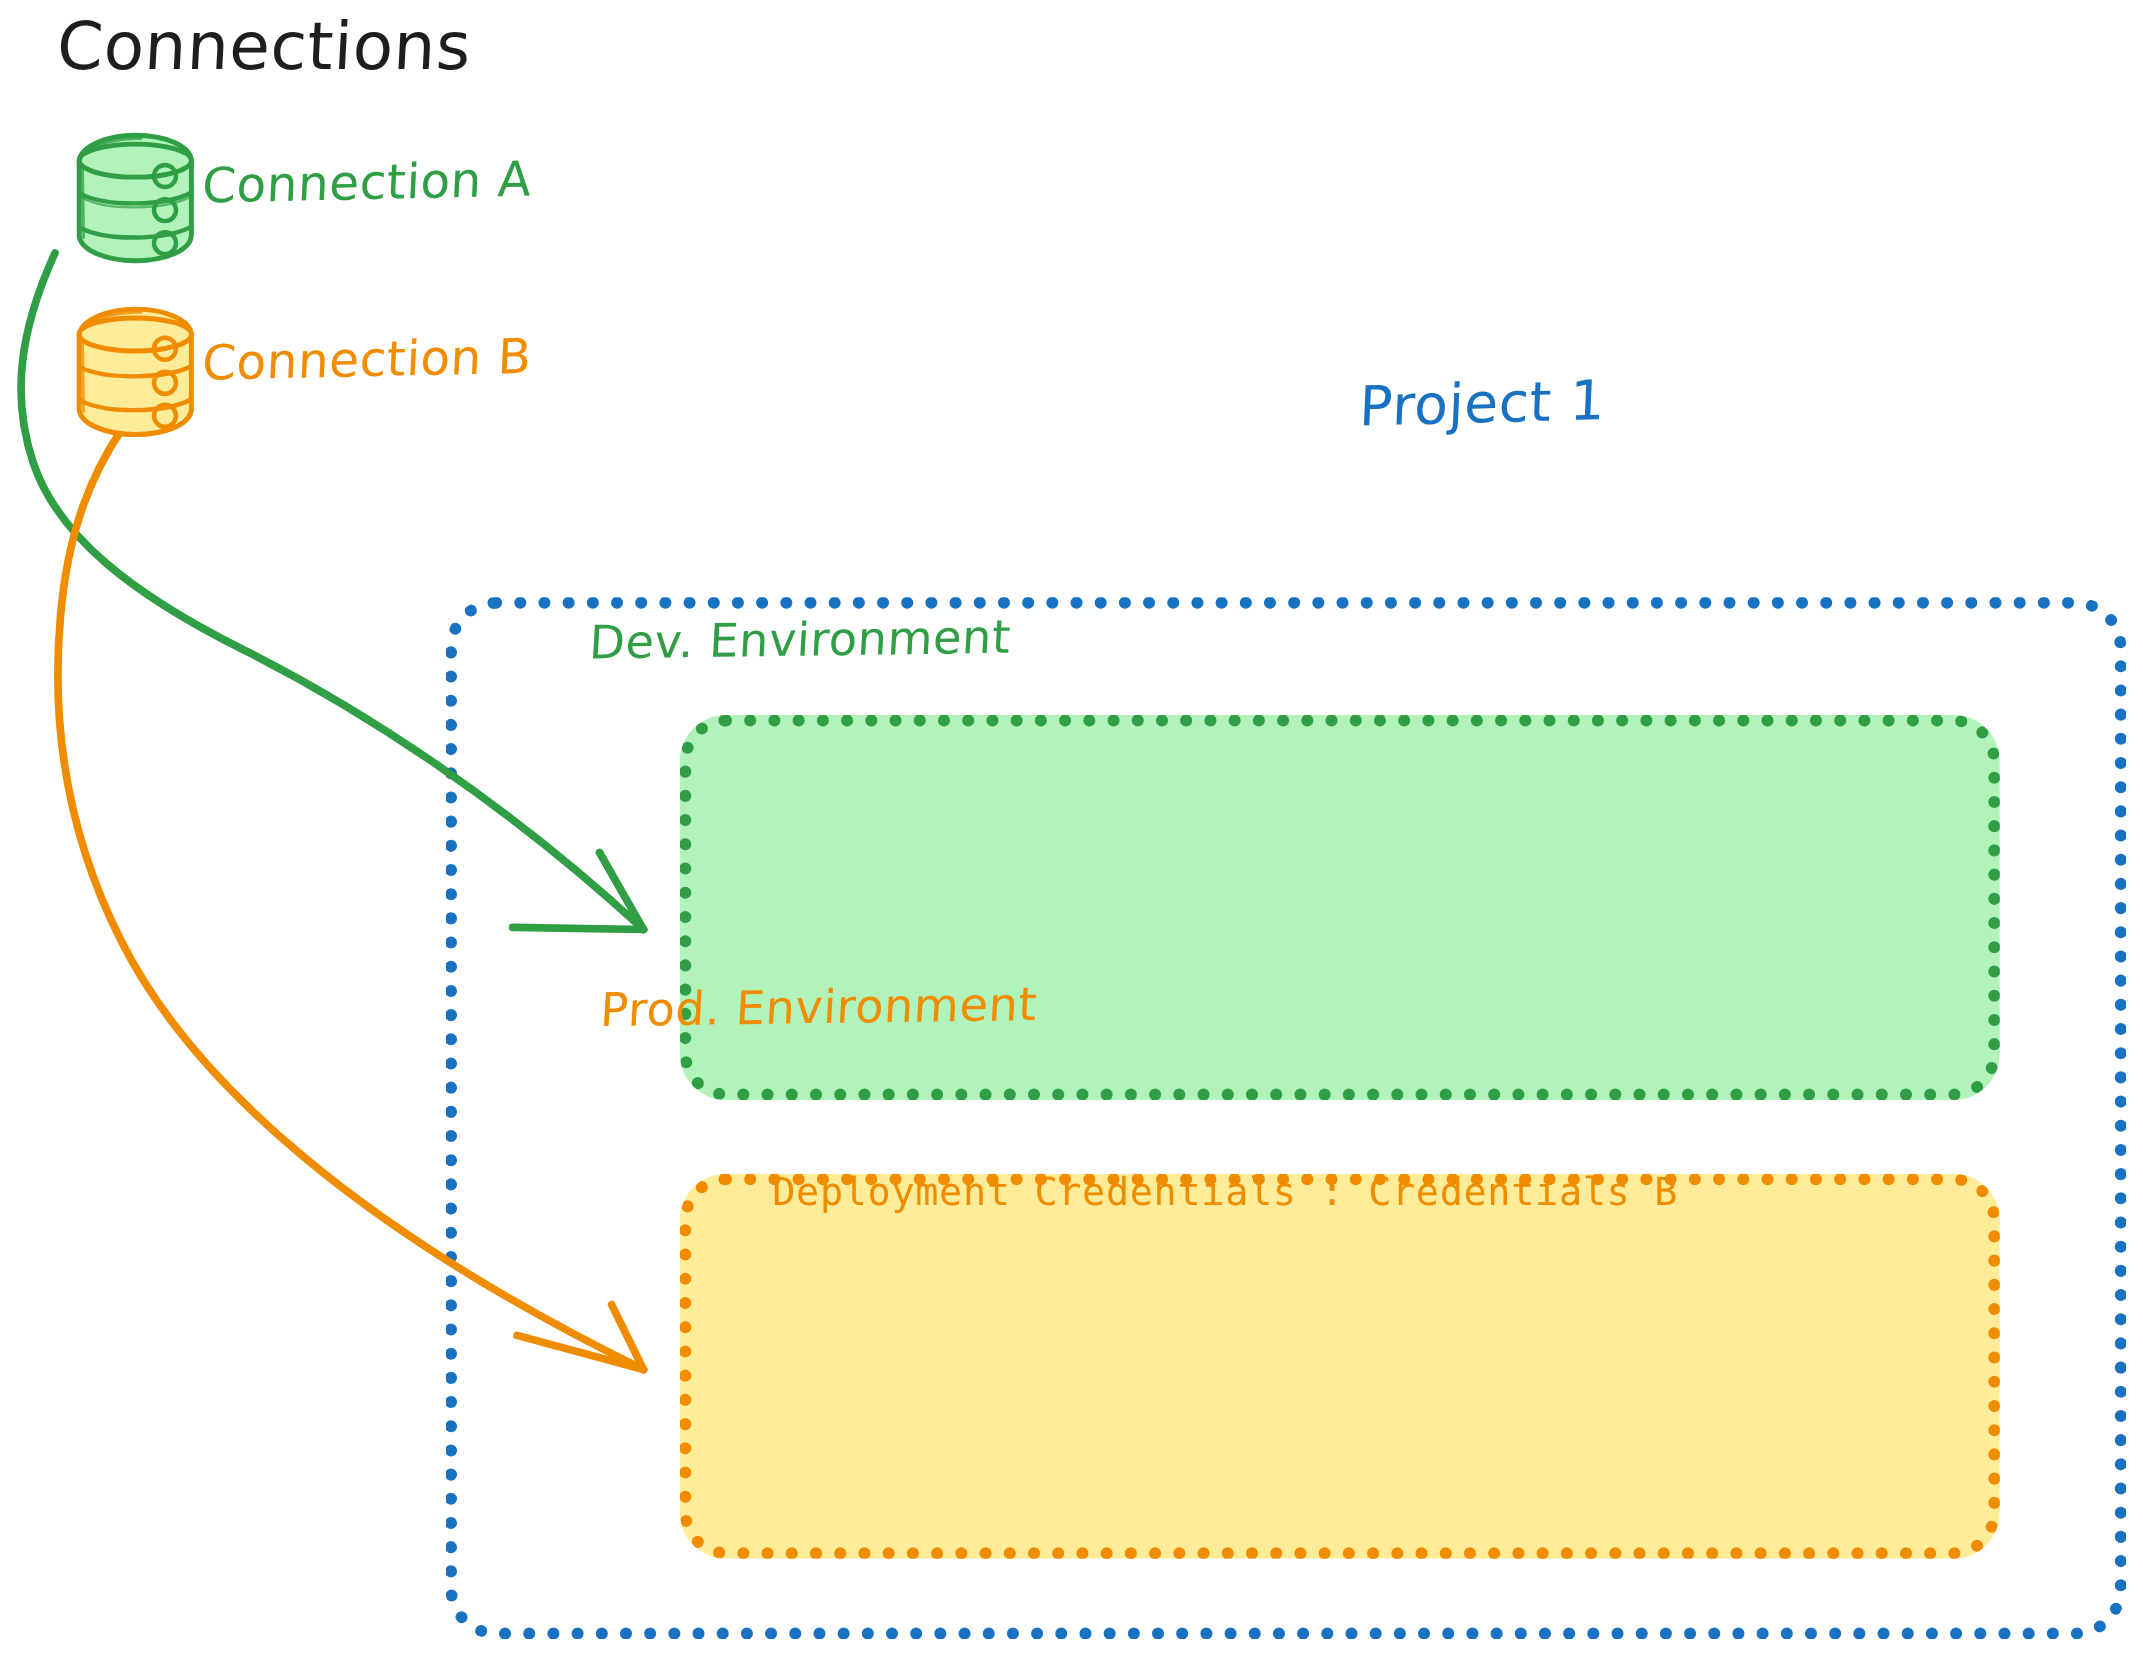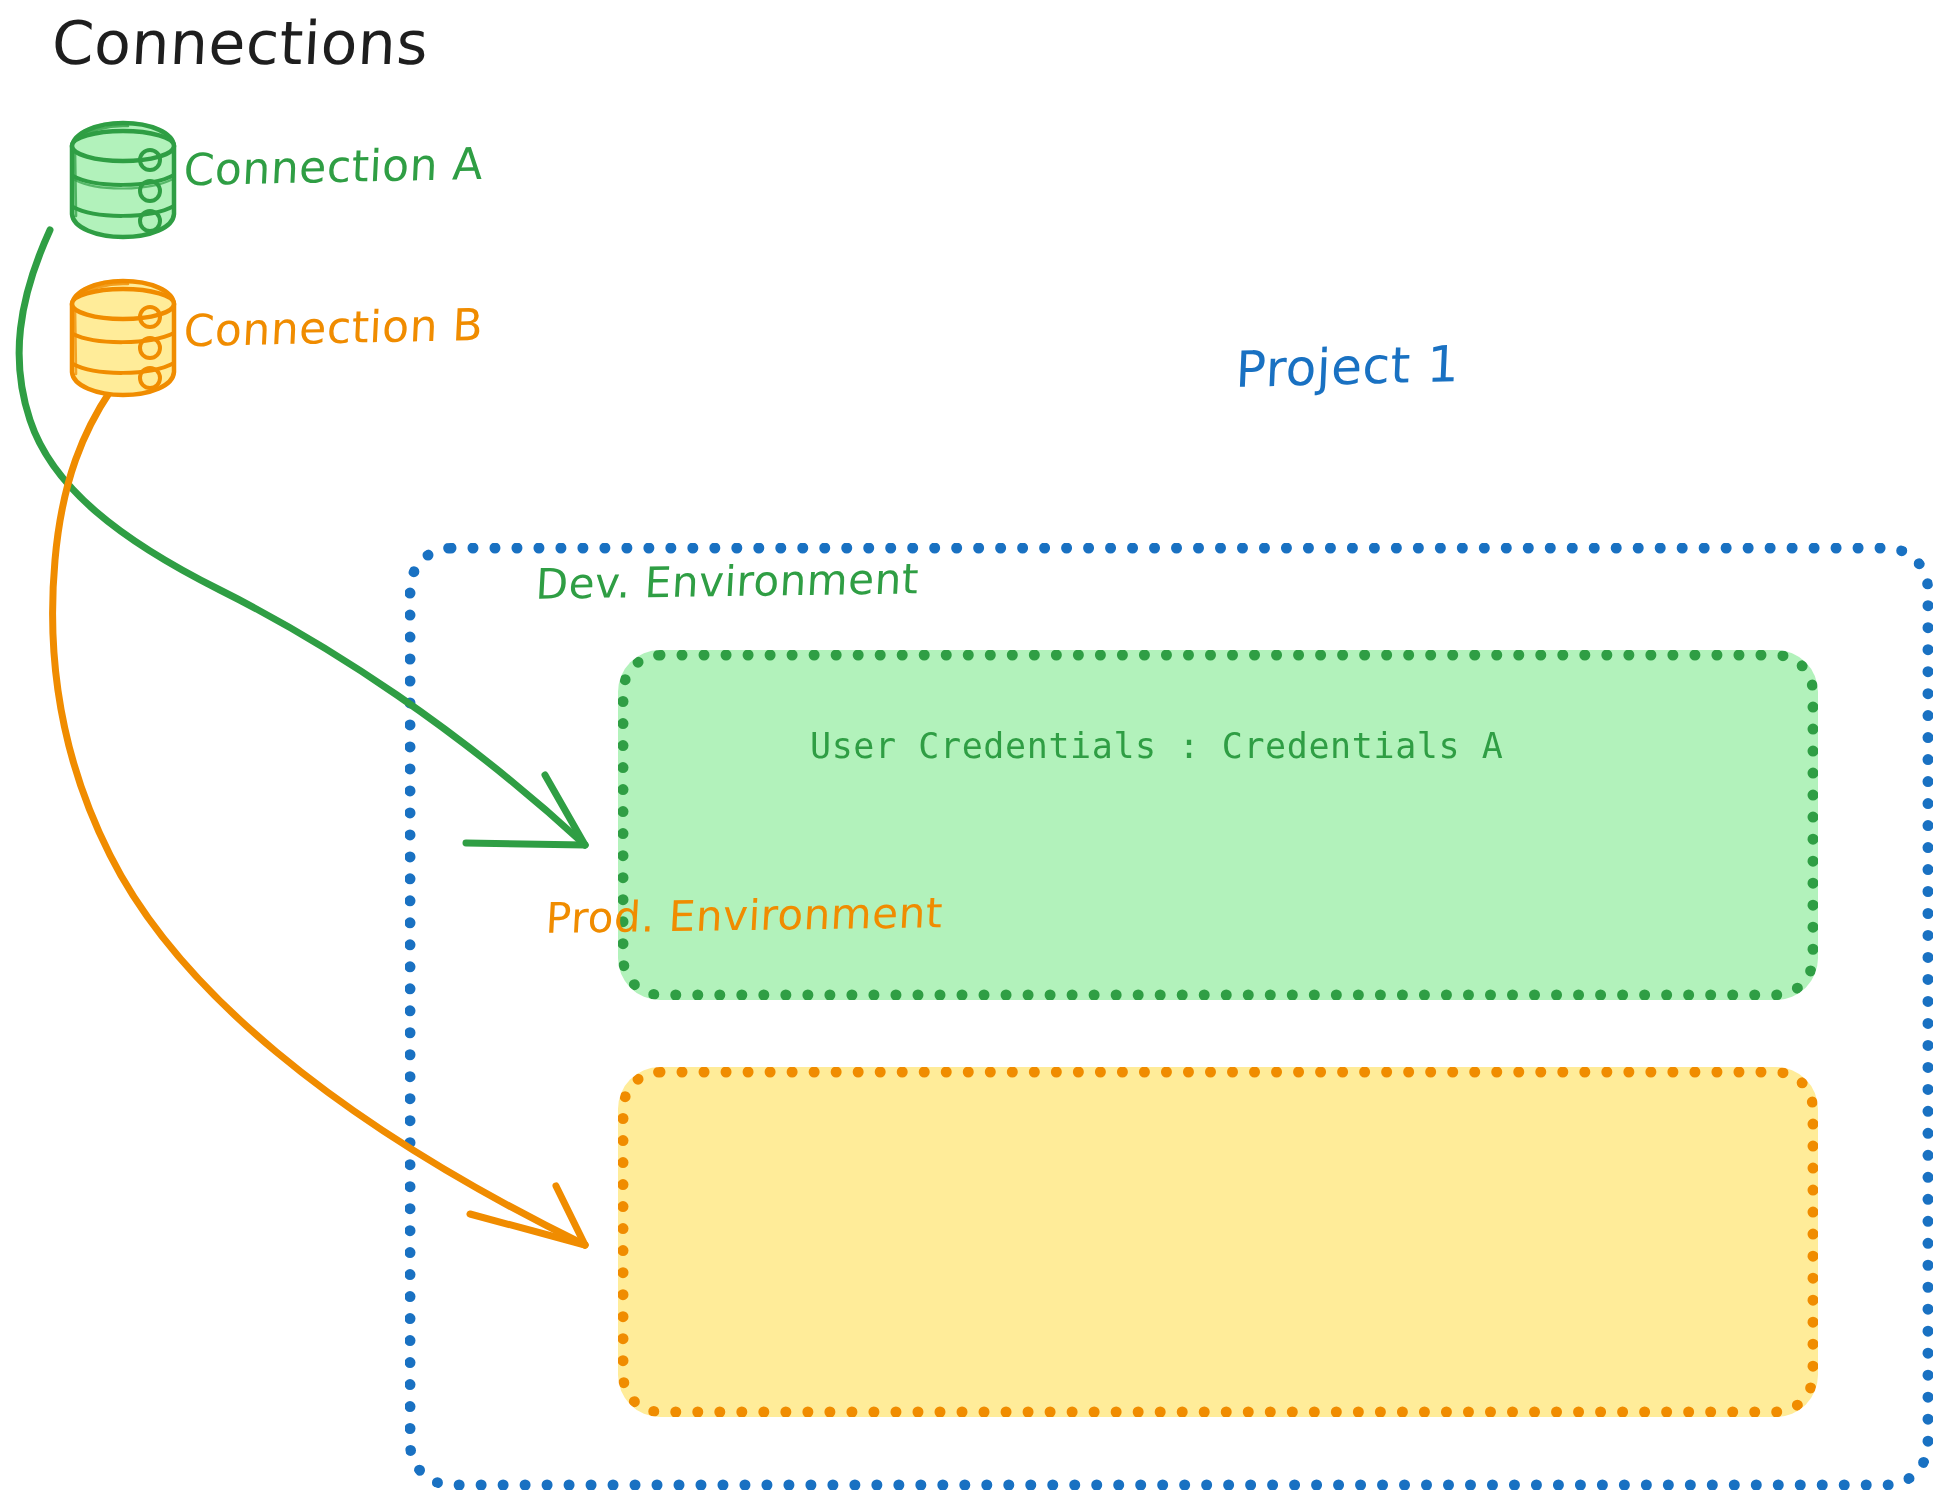--- a/index.html
+++ b/index.html
@@ -136,24 +136,24 @@
 <div id="canvas">
 
   <div class="abs hand title-connections">Connections</div>
 
   <div class="abs box box-project"></div>
 
   <div class="abs hand label-project">Project 1</div>
 
   <div class="abs box box-dev"></div>
   <div class="abs hand label-env label-dev-env">Dev. Environment</div>
-  <div class="abs cred-text cred-dev">User Credentials : Credentials A</div>
 
   <div class="abs box box-prod"></div>
   <div class="abs hand label-env label-prod-env">Prod. Environment</div>
+  <div class="abs cred-text cred-prod">Deployment Credentials : Credentials B</div>
 
   <div class="abs hand label-conn-a">Connection A</div>
   <div class="abs hand label-conn-b">Connection B</div>
 
   <svg class="abs layer layer-arrows" viewBox="0 0 1948 1506">
 
     <g>
       <path d="M 50 230
                C 18 300, 10 360, 30 420
                C 52 487, 120 540, 220 590

